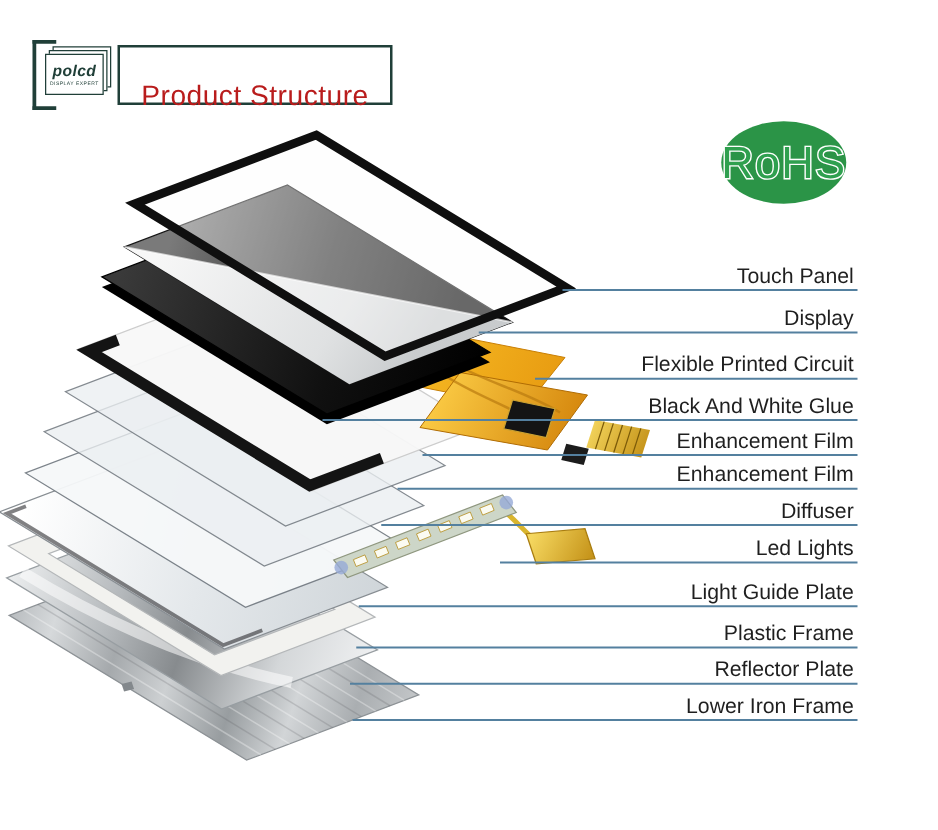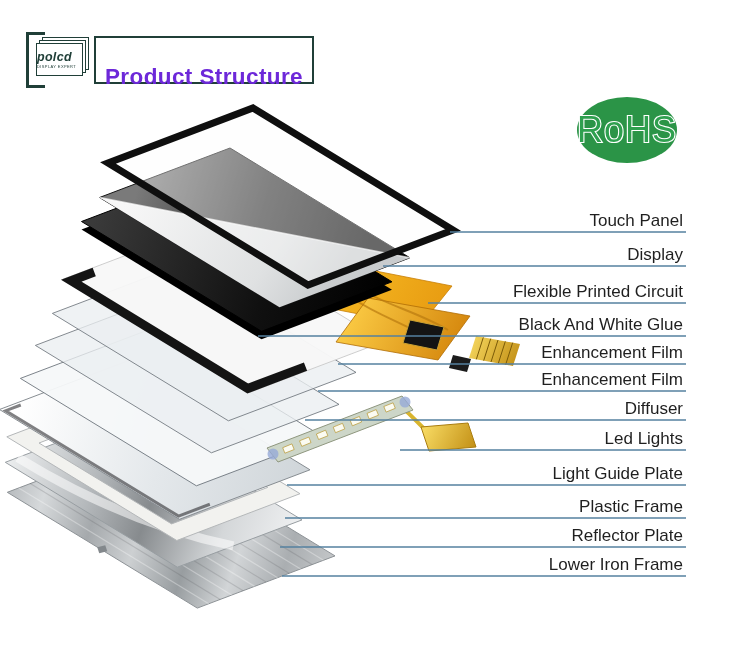--- a/index.html
+++ b/index.html
@@ -8,27 +8,27 @@
   .stage svg{position:absolute;left:0;top:0;}
   
   .bracket{position:absolute;left:26px;top:32px;width:16px;height:50px;
            border:3px solid #203f38;border-right:none;}
   .logo-stack{position:absolute;left:36px;top:43px;width:47px;height:33px;}
   .logo-page{position:absolute;width:45px;height:31px;background:#fff;border:1.6px solid #203f38;}
   .p2{left:6px;top:-6px;}
   .p1{left:3px;top:-3px;}
   .logo-face{position:absolute;left:0;top:0;width:45px;height:31px;background:#fff;
              border:1.6px solid #203f38;display:flex;flex-direction:column;
-             justify-content:center;}
+             align-items:center;justify-content:center;}
   .logo-text{font-style:italic;font-weight:bold;font-size:12.5px;color:#203f38;
              letter-spacing:.3px;line-height:1;}
   .logo-sub{font-size:4px;color:#203f38;letter-spacing:.4px;margin-top:1.5px;line-height:1;}
   .title-box{position:absolute;left:94px;top:36px;width:216px;height:44px;
              border:2.5px solid #203f38;display:flex;align-items:center;justify-content:center;}
-  .title-text{font-weight:bold;font-size:22.5px;color:#6d28d9;letter-spacing:.4px;margin-top:34px;}
+  .title-text{font-weight:normal;font-size:22.5px;color:#b91c1c;letter-spacing:.4px;margin-top:34px;}
 </style>
 </head>
 <body>
 
 <div class="stage">
 
   <svg id="diagram" width="750" height="664" viewBox="0 0 750 664">
     <defs>
       <linearGradient id="gGlossy" gradientUnits="userSpaceOnUse" x1="140" y1="180" x2="410" y2="260">
         <stop offset="0" stop-color="#7a7a7a"></stop>

